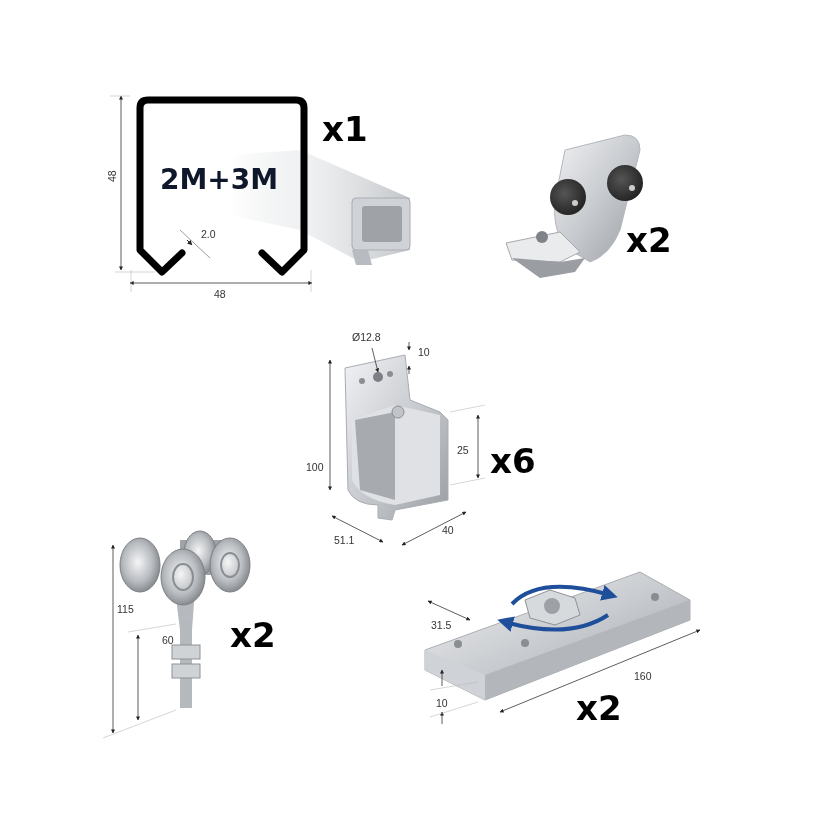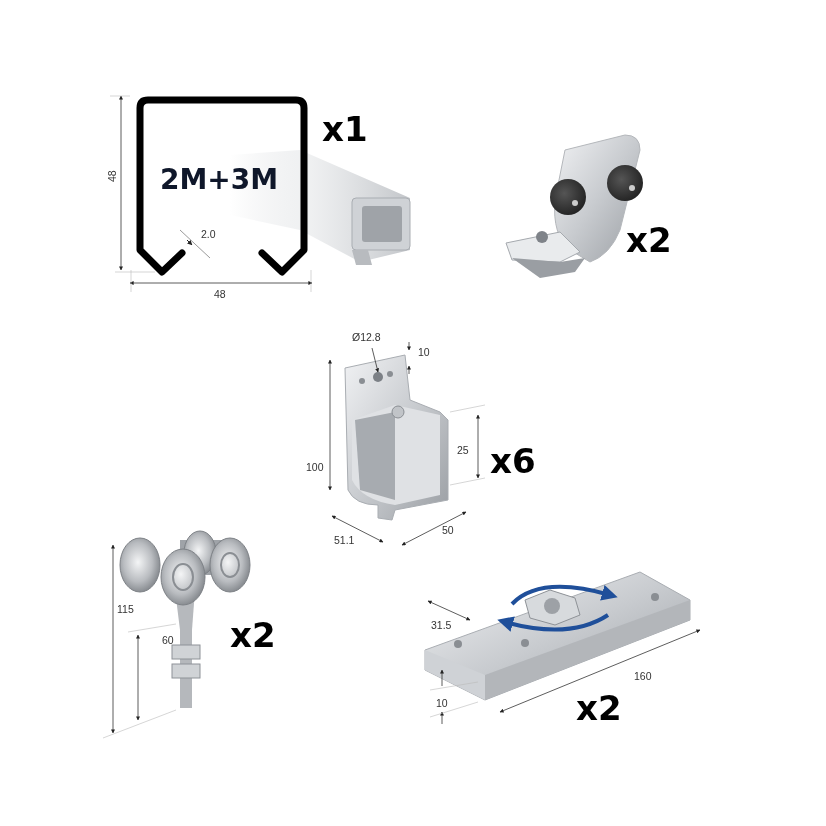--- a/index.html
+++ b/index.html
@@ -139,21 +139,21 @@
 <div class="dim" style="left:214px;top:288px;">48</div>
 <div class="dim" style="left:201px;top:228px;">2.0</div>
 
 <div class="qty" style="left:626px;top:220px;">x2</div>
 
 <div class="dim" style="left:352px;top:331px;">Ø12.8</div>
 <div class="dim" style="left:418px;top:346px;">10</div>
 <div class="dim" style="left:306px;top:426px;margin-top:35px;">100</div>
 <div class="dim" style="left:457px;top:444px;">25</div>
 <div class="dim" style="left:334px;top:534px;">51.1</div>
-<div class="dim" style="left:442px;top:524px;">50</div>
+<div class="dim" style="left:442px;top:524px;">40</div>
 <div class="qty" style="left:490px;top:441px;">x6</div>
 
 <div class="dim" style="left:117px;top:603px;">115</div>
 <div class="dim" style="left:150px;top:634px;padding-left:12px;">60</div>
 <div class="qty" style="left:230px;top:615px;">x2</div>
 
 <div class="dim" style="left:431px;top:619px;">31.5</div>
 <div class="dim" style="left:436px;top:697px;">10</div>
 <div class="dim" style="left:634px;top:670px;">160</div>
 <div class="qty" style="left:576px;top:688px;">x2</div>

